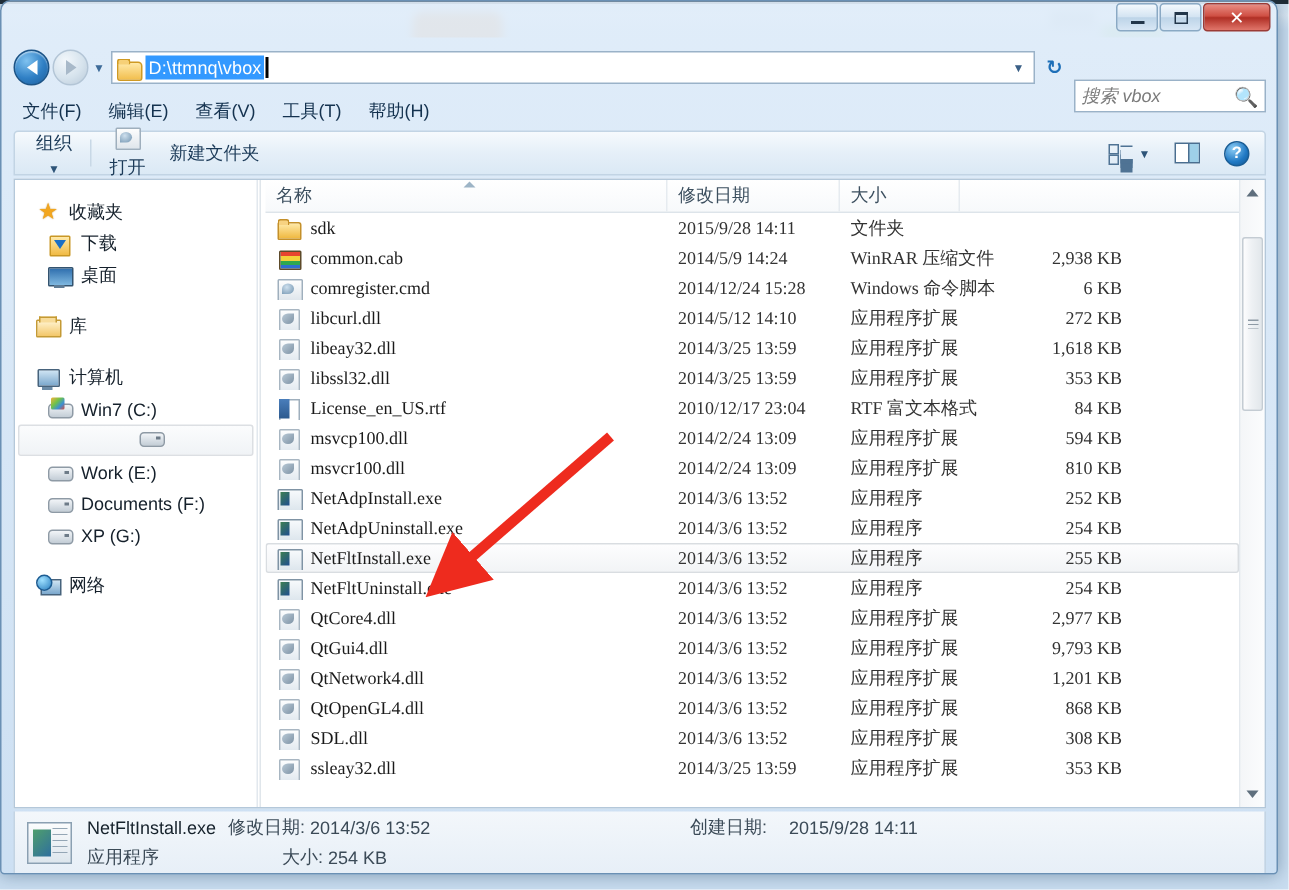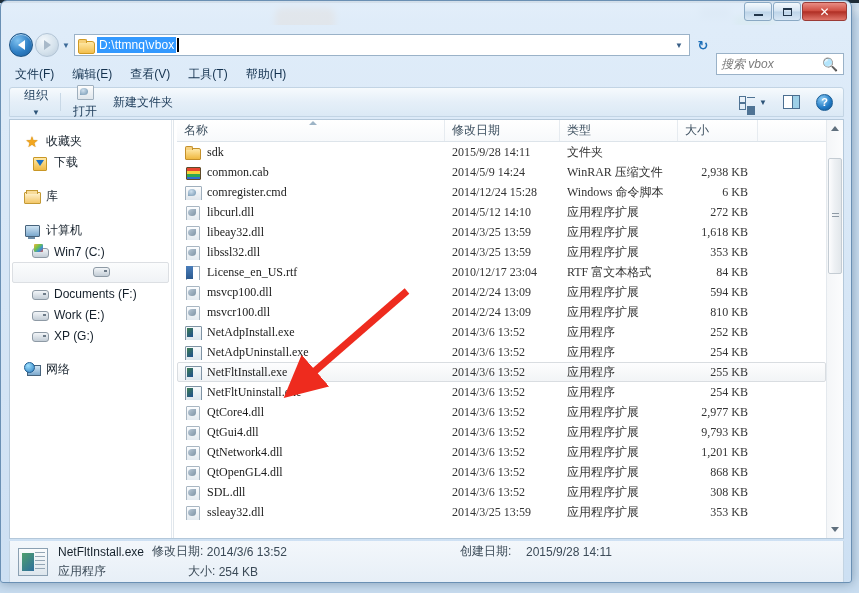--- a/index.html
+++ b/index.html
@@ -394,20 +394,24 @@
 
       <div class="nav-group">
         <div class="nav-item root">
           <span class="ico ico-star">★</span>
           <span class="nav-label">收藏夹</span>
         </div>
         <div class="nav-item">
           <span class="ico ico-dl"></span>
           <span class="nav-label">下载</span>
         </div>
+        <div class="nav-item">
+          <span class="ico ico-desk"></span>
+          <span class="nav-label">桌面</span>
+        </div>
       </div>
 
       <div class="nav-spacer"></div>
 
       <div class="nav-group">
         <div class="nav-item root">
           <span class="ico ico-lib"></span>
           <span class="nav-label">库</span>
         </div>
       </div>
@@ -422,25 +426,25 @@
         <div class="nav-item">
           <span class="ico ico-win"></span>
           <span class="nav-label">Win7 (C:)</span>
         </div>
         <div class="nav-item sel">
           <span class="ico ico-drive"></span>
           <span class="nav-label">Soft &amp; Game (D:)</span>
         </div>
         <div class="nav-item">
           <span class="ico ico-drive"></span>
-          <span class="nav-label">Documents (F:)</span>
+          <span class="nav-label">Work (E:)</span>
         </div>
         <div class="nav-item">
           <span class="ico ico-drive"></span>
-          <span class="nav-label">Work (E:)</span>
+          <span class="nav-label">Documents (F:)</span>
         </div>
         <div class="nav-item">
           <span class="ico ico-drive"></span>
           <span class="nav-label">XP (G:)</span>
         </div>
       </div>
 
       <div class="nav-spacer"></div>
 
       <div class="nav-group">
@@ -454,23 +458,20 @@
     <div class="splitter"></div>
 
     <div class="filelist">
       <div class="col-header">
         <div class="ch ch-name">
           <span>名称</span>
           <span class="sort-tri"></span>
         </div>
         <div class="ch ch-date">
           <span>修改日期</span>
-        </div>
-        <div class="ch ch-type">
-          <span>类型</span>
         </div>
         <div class="ch ch-size">
           <span>大小</span>
         </div>
         <div class="ch ch-rest"></div>
       </div>
 
       <div class="rows" id="rows-container">
           <div class="row">
             <div class="c-name">

